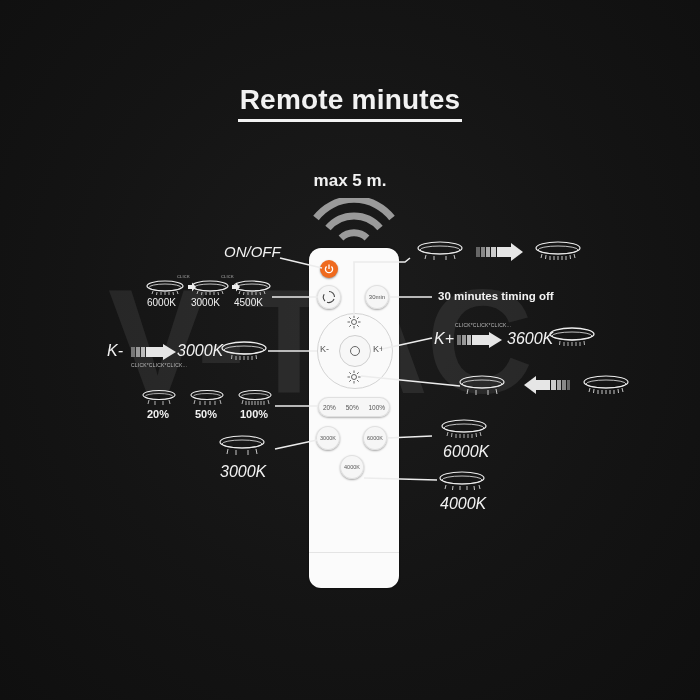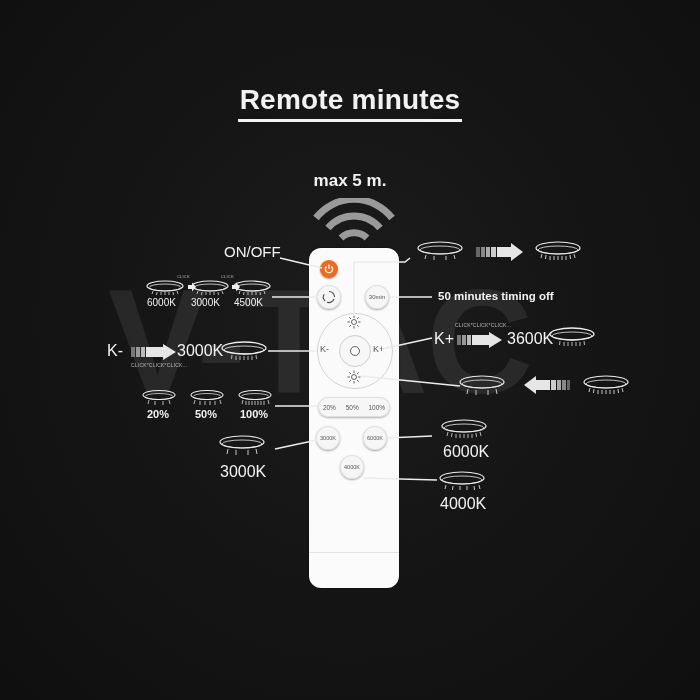--- a/index.html
+++ b/index.html
@@ -64,21 +64,21 @@
     left:318px; top:397px; width:72px; height:20px; border-radius:10px;
     background:#f6f6f6; box-shadow: 0 1px 2px rgba(0,0,0,0.3), inset 0 0 0 1px #e0e0e0;
     display:flex; align-items:center; justify-content:space-around; font-size:6.5px; color:#555;
   }
   .k3000-btn { left:316px; top:426px; width:24px; height:24px; font-size:5.5px; }
   .k6000-btn { left:363px; top:426px; width:24px; height:24px; font-size:5.5px; }
   .k4000-btn { left:340px; top:455px; width:24px; height:24px; font-size:5.5px; }
 
   
   .lbl { position:absolute; white-space:nowrap; }
-  .lbl-big { font-size:16px; }
+  .lbl-big { font-size:16px;font-style:italic; }
   .lbl-med { font-size:13px; font-weight:bold; }
   .lbl-sm { font-size:10px; font-weight:bold; }
   .lbl-tiny { font-size:5px; color:#bbb; letter-spacing:0.2px; }
 
   .lamp { position:absolute; }
   .arrow-strip { position:absolute; }
 </style>
 </head>
 <body>
 
@@ -227,21 +227,21 @@
       <line x1="28" y1="13" x2="28.5" y2="16"></line>
       <line x1="32" y1="12" x2="33" y2="15"></line>
     </g>
 </svg>
 <div class="lbl lbl-tiny" style="left:177px;top:274px;font-size:4px">CLICK</div>
 <div class="lbl lbl-tiny" style="left:221px;top:274px;font-size:4px">CLICK</div>
 <div class="lbl lbl-sm" style="left:147px;top:297px;font-weight:normal">6000K</div>
 <div class="lbl lbl-sm" style="left:191px;top:297px;font-weight:normal">3000K</div>
 <div class="lbl lbl-sm" style="left:234px;top:297px;font-weight:normal">4500K</div>
 
-<div class="lbl lbl-med" style="left:438px;top:290px;font-size:11.5px">50 minutes timing off</div>
+<div class="lbl lbl-med" style="left:438px;top:290px;font-size:11.5px">30 minutes timing off</div>
 
 <svg class="lamp" style="left:416px;top:240px" width="48" height="24">
   <ellipse cx="24" cy="8" rx="22" ry="6" stroke="#eee" stroke-width="1.2" fill="none"></ellipse>
   <ellipse cx="24" cy="10" rx="20" ry="4" stroke="#eee" stroke-width="0.8" fill="none"></ellipse>
   <g stroke="#ddd" stroke-width="0.9">
       <line x1="10" y1="15" x2="9" y2="19"></line>
       <line x1="18" y1="16" x2="18" y2="20"></line>
       <line x1="30" y1="16" x2="30" y2="20"></line>
       <line x1="38" y1="15" x2="39" y2="19"></line>
     </g>

